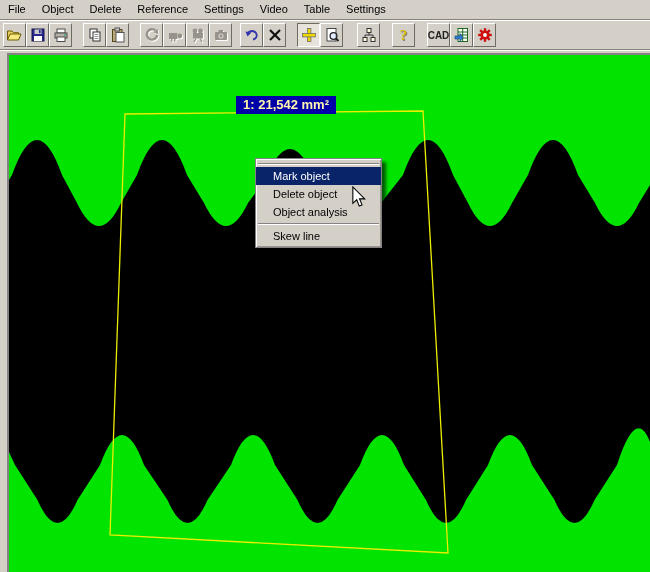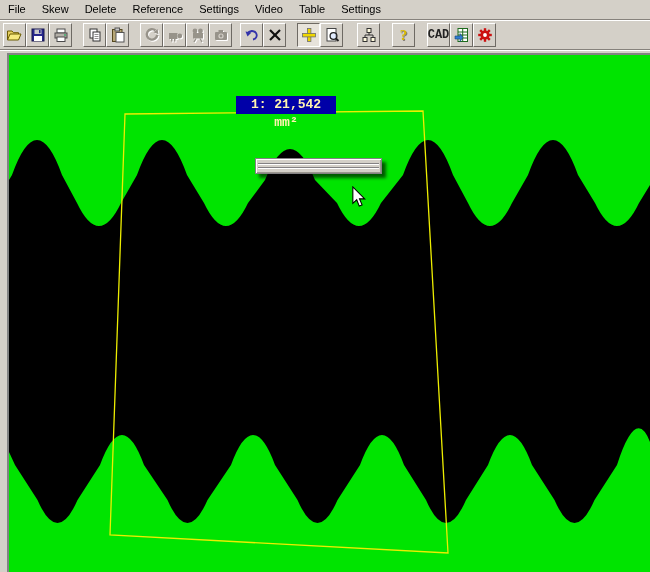--- a/index.html
+++ b/index.html
@@ -13,33 +13,33 @@
   #menubar{position:absolute;top:0;left:0;right:0;height:19px;display:flex;align-items:center;}
   .mb-item{font-size:11px;color:#000;padding:2px 8px 3px 8px;cursor:default;}
   .groove{position:absolute;left:0;right:0;height:0;border-top:1px solid #86827c;border-bottom:1px solid #ffffff;}
   
   #toolbar{position:absolute;top:23px;left:0;right:0;height:24px;}
   .tb{position:absolute;top:0;width:23px;height:24px;box-sizing:border-box;
       background:#D4D0C8;border:1px solid;border-color:#ffffff #6e6a64 #6e6a64 #ffffff;
       display:flex;align-items:center;justify-content:center;}
   .tb.pressed{border-color:#6e6a64 #ffffff #ffffff #6e6a64;background:#e7e3db;}
   .tb .glyph{font-weight:bold;line-height:1;}
-  .cad-text{font-size:12px;font-weight:bold;color:#222;letter-spacing:0;font-family:Liberation Mono, monospace;}
+  .cad-text{font-size:10px;font-weight:bold;color:#222;letter-spacing:0;}
   .help-glyph{font-family:"Liberation Serif",serif;font-size:15px;color:#D8B900;text-shadow:1px 1px 0 #807c74;}
   
   #canvas{
     position:absolute;left:7px;top:53px;width:643px;height:519px;box-sizing:border-box;
     border-left:2px solid #828282;border-top:2px solid #828282;background:#00E400;overflow:hidden;
   }
   #canvas svg{display:block;}
   
   #meas-label{
     position:absolute;left:236px;top:96px;width:100px;height:18px;z-index:3;
     background:#0000A8;color:#FFF4B0;text-align:center;line-height:18px;
-    font-family:Liberation Mono, monospace;font-weight:bold;font-size:13px;
+    font-family:Liberation Sans, sans-serif;font-weight:bold;font-size:13px;
   }
   
   #ctx-menu{
     position:absolute;left:255px;top:158px;width:127px;z-index:5;box-sizing:border-box;
     background:#D4D0C8;padding:2px 0;
     border:1px solid #848284;
     box-shadow:inset 1px 1px 0 #ffffff, inset -1px -1px 0 #9a968e, 4px 4px 3px rgba(0,0,0,0.6);
   }
   .ctx-item{height:18px;line-height:18px;font-size:11px;color:#000;padding-left:17px;cursor:default;white-space:nowrap;}
   .ctx-item.hl{background:#0A246A;color:#ffffff;}
@@ -47,21 +47,21 @@
   
   #cursor{position:absolute;left:352px;top:186px;z-index:9;}
 </style>
 </head>
 <body>
 
 <div id="app">
 
   <div id="menubar">
     <span class="mb-item">File</span>
-    <span class="mb-item">Skew</span>
+    <span class="mb-item">Object</span>
     <span class="mb-item">Delete</span>
     <span class="mb-item">Reference</span>
     <span class="mb-item">Settings</span>
     <span class="mb-item">Video</span>
     <span class="mb-item">Table</span>
     <span class="mb-item">Settings</span>
   </div>
   <div class="groove" style="top:19px"></div>
 
   <div id="toolbar">
@@ -225,20 +225,24 @@
         L 144 465 Q 122 405 100 465 L 77.5 500 Q 57.5 546 37.5 500
         L 15 465 L 9 452 Z"></path>
       <polygon points="125,114 423,111 448,553 110,535" fill="none" stroke="#EDED00" stroke-width="1.3"></polygon>
     </svg>
   </div>
 
   <div id="meas-label">1: 21,542 mm²</div>
 
   <div id="ctx-menu">
     <div class="ctx-sep"></div>
+    <div class="ctx-item hl">Mark object</div>
+    <div class="ctx-item">Delete object</div>
+    <div class="ctx-item">Object analysis</div>
     <div class="ctx-sep"></div>
+    <div class="ctx-item">Skew line</div>
   </div>
 
   <svg id="cursor" width="15" height="23" viewBox="0 0 12 19">
     <path d="M0.5,0.8 L0.5,14.3 L3.7,11.4 L5.8,16.6 L8.1,15.6 L6,10.6 L10.3,10.6 Z" fill="#ffffff" stroke="#000000" stroke-width="0.9"></path>
   </svg>
 
 </div>
 
 </body></html>

